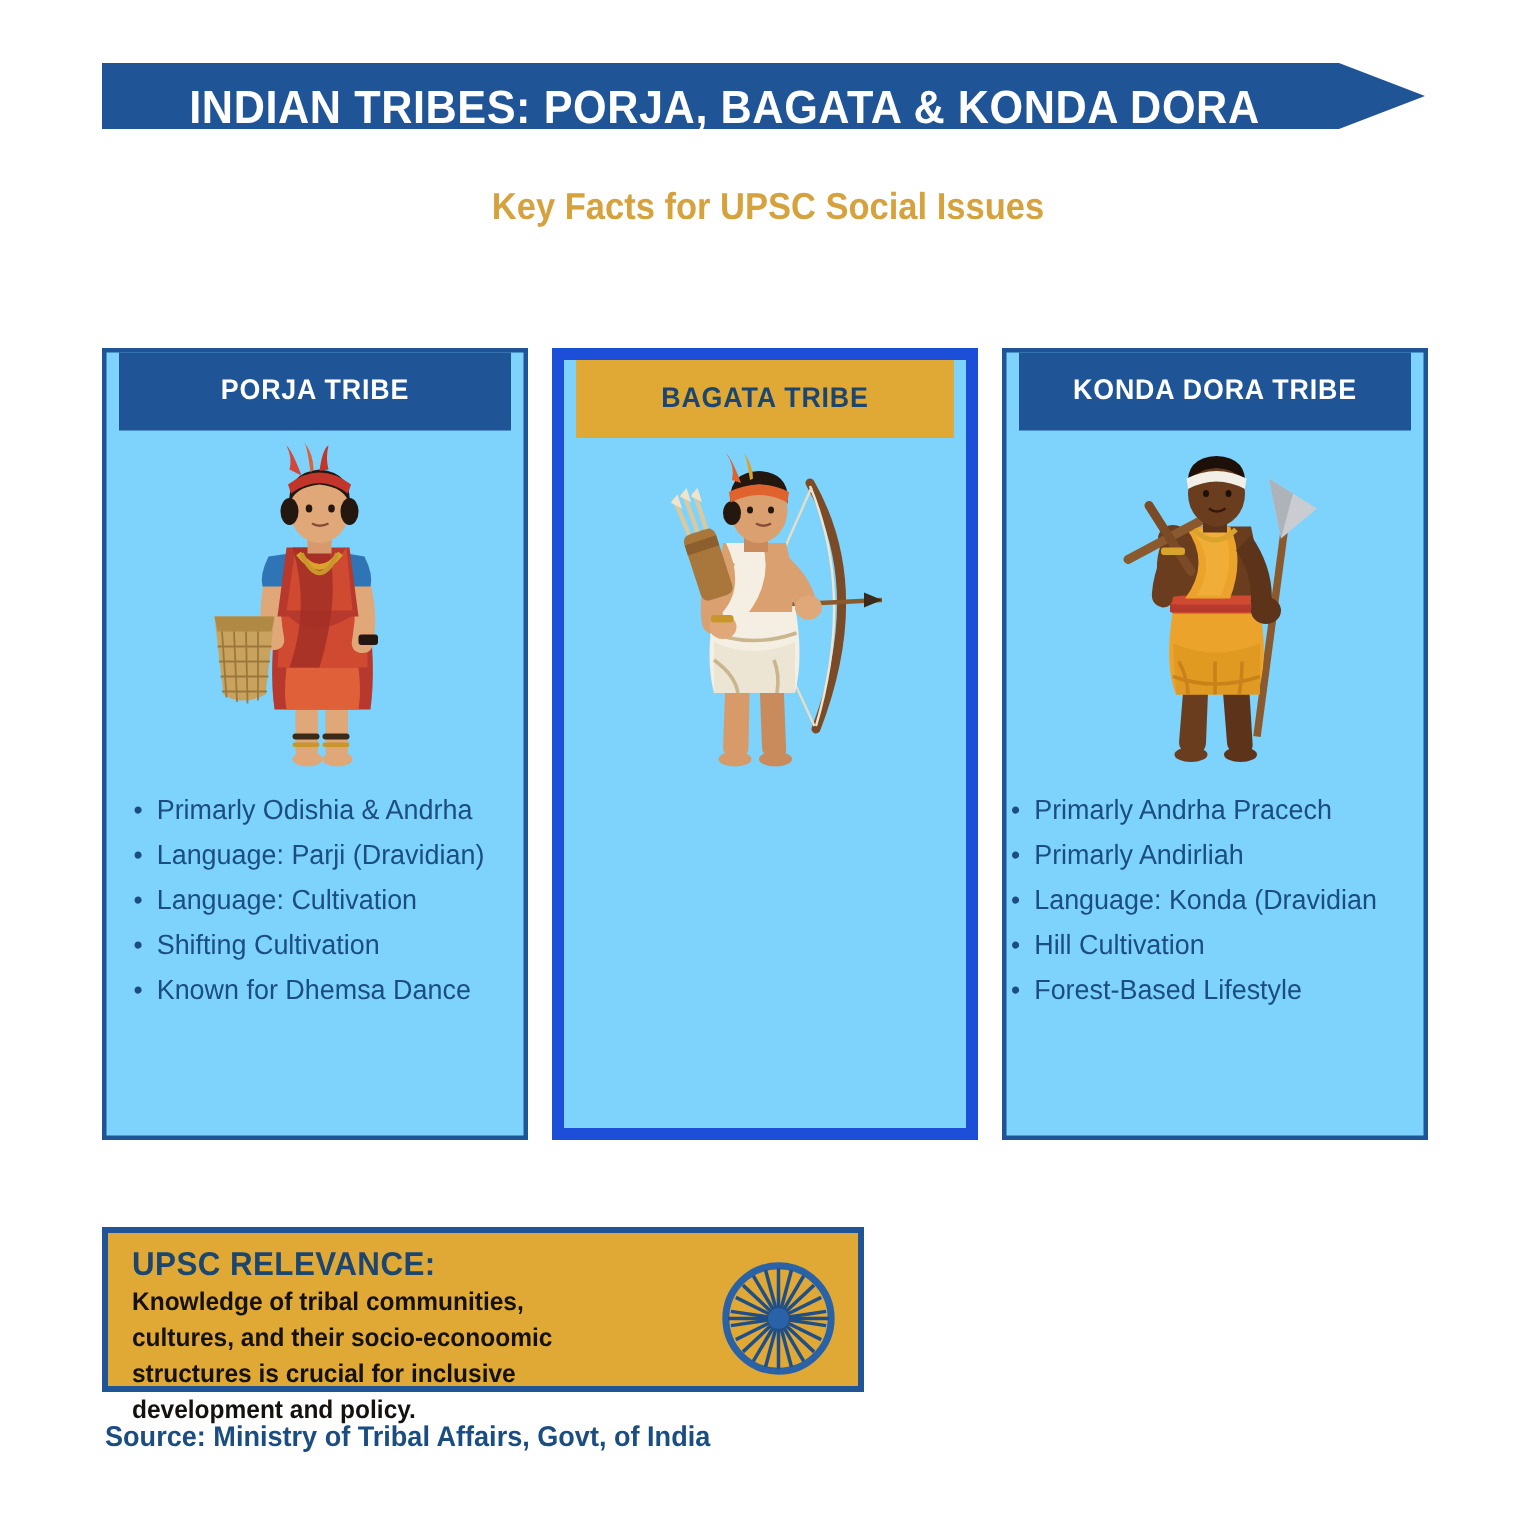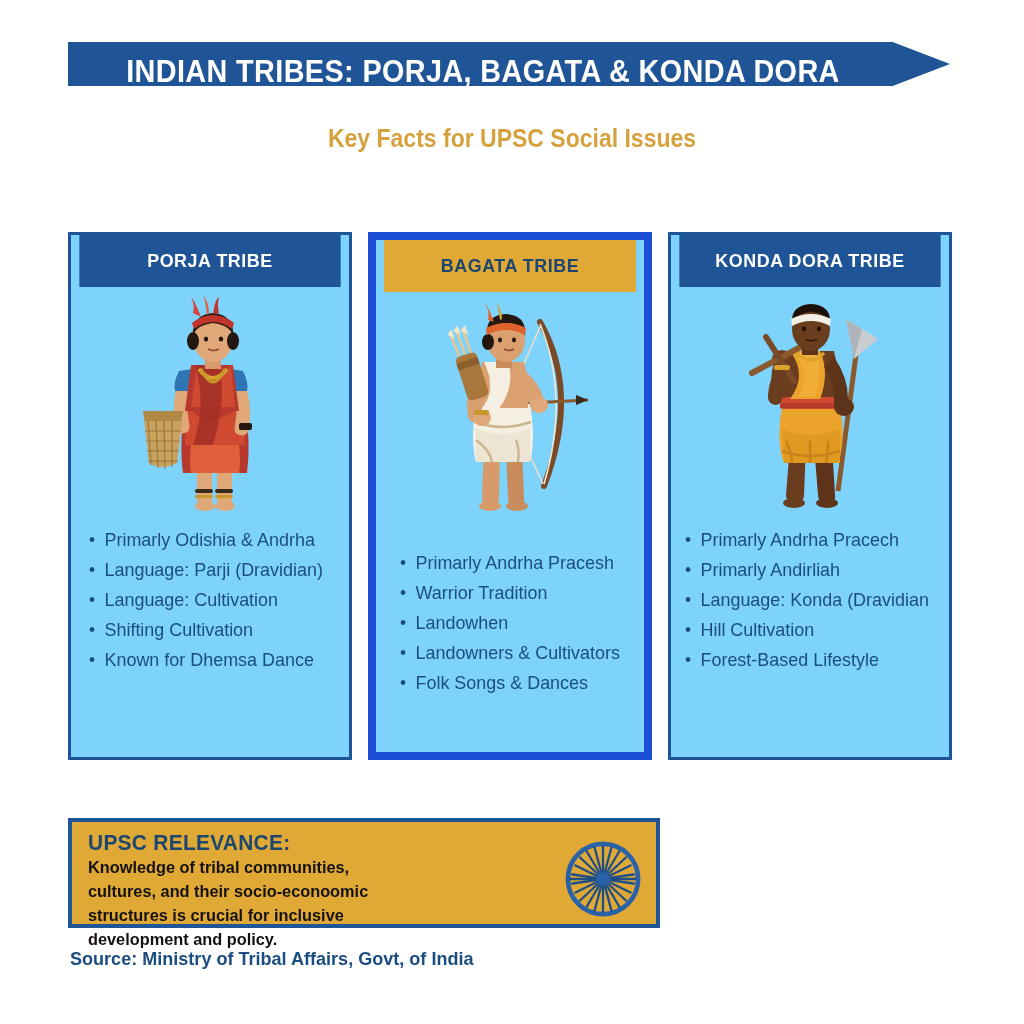--- a/index.html
+++ b/index.html
@@ -85,26 +85,26 @@
     transform:scaleX(.97);
     transform-origin:left center;
   }
   .facts li:before{
     content:"•";
     position:absolute;left:2px;top:0;
     font-size:18px;line-height:30px;
   }
   .card-porja .facts{padding-top:4px;}
   .card-bagata .facts{padding-top:22px;padding-left:22px;}
-  .card-konda .facts{padding-top:4px;padding-left:12px;}
+  .card-konda .facts{padding-top:4px;padding-left:1px;}
   .card-konda .facts li{overflow:visible;}
 
   
   .relevance{
-    position:absolute;left:68px;top:818px;width:592px;height:110px;
+    position:absolute;left:68px;top:818px;width:508px;height:110px;
     background:#e0a936;
     border:4px solid #1f5496;
     box-sizing:border-box;
     padding:8px 14px 16px 16px;
   }
   .rel-title{
     color:#1c4670;font-size:22px;font-weight:bold;letter-spacing:.3px;
     transform:scaleX(.95);transform-origin:left center;
     line-height:26px;
   }
@@ -273,27 +273,20 @@
           <path d="M66 28 Q86 18 106 28 L105 35 Q86 25 67 35 Z" fill="#e0622c"></path>
 
           <path d="M74 22 Q68 6 64 2 Q70 10 68 20 Z" fill="#e0622c"></path>
           <path d="M80 20 Q78 6 76 2 Q82 10 82 19 Z" fill="#d9a32c"></path>
 
           <ellipse cx="80" cy="40" rx="2" ry="2.4" fill="#241710"></ellipse>
           <ellipse cx="94" cy="40" rx="2" ry="2.4" fill="#241710"></ellipse>
           <path d="M84 49 Q89 52 94 49" stroke="#8a4a38" stroke-width="1.5" fill="none"></path>
         </svg>
       </div>
-      <ul class="facts">
-        <li>Primarly Andrha Pracesh</li>
-        <li>Warrior Tradition</li>
-        <li>Landowhen</li>
-        <li>Landowners &amp; Cultivators</li>
-        <li>Folk Songs &amp; Dances</li>
-      </ul>
     </div>
 
     <div class="card blue card-konda">
       <div class="card-header">KONDA DORA TRIBE</div>
       <div class="figure-area">
         <svg width="165" height="222" viewBox="0 0 165 222">
 
           <line x1="128" y1="60" x2="110" y2="196" stroke="#8a5a2e" stroke-width="5"></line>
           <path d="M126 64 L118 24 L150 44 Z" fill="#c9ccd1"></path>
           <path d="M126 64 L118 24 L134 34 Z" fill="#aeb3b9"></path>

